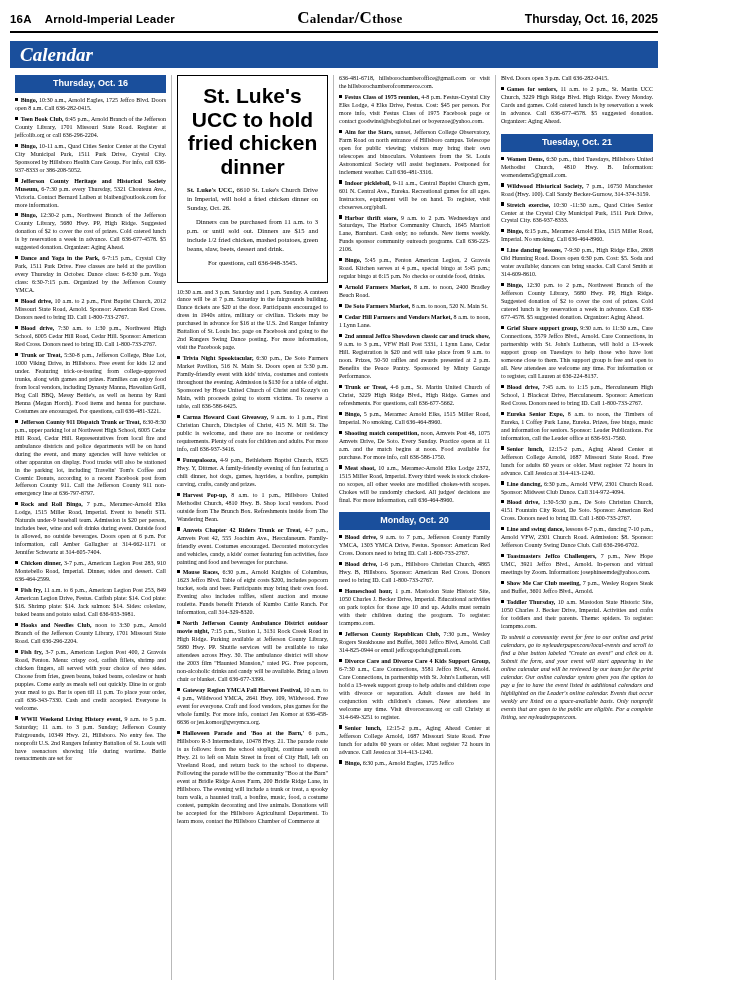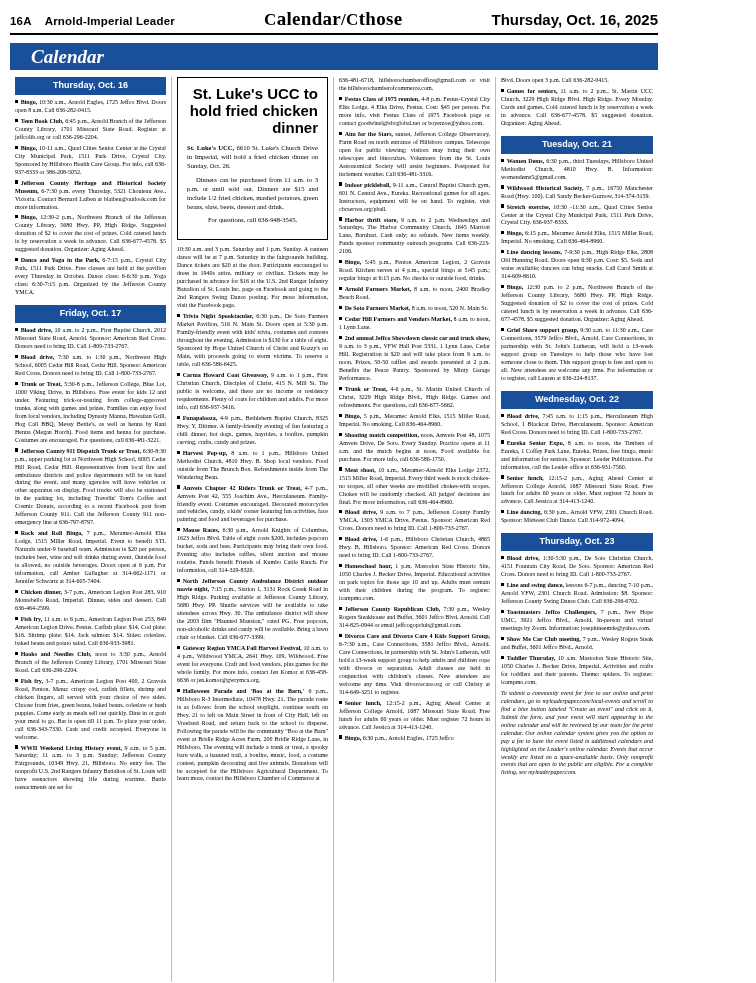--- a/index.html
+++ b/index.html
@@ -19,32 +19,32 @@
   .masthead {
     display: flex;
     align-items: baseline;
     justify-content: space-between;
     border-bottom: 2.5px solid #000;
     padding-bottom: 3px;
   }
   .mh-left { font-family: "Liberation Sans", sans-serif; font-weight: bold; font-size: 11.5px; letter-spacing: .2px; }
   .mh-left .pg { margin-right: 10px; }
   .mh-center { font-family: "Liberation Serif", serif; font-size: 17px; font-weight: bold; letter-spacing: .3px; }
-  .mh-center .sc { font-size: 19px; }
-  .mh-right { font-family: "Liberation Sans", sans-serif; font-weight: bold; font-size: 15px; }
+  .mh-center .sc { font-size: 13px; }
+  .mh-right { font-family: "Liberation Sans", sans-serif; font-weight: bold; font-size: 12px; }
 
   
   .banner {
     margin-top: 8px;
     background: #1a4f9c;
     color: #fff;
     height: 27px;
     display: flex;
     align-items: center;
-    padding-left: 21px;
+    padding-left: 10px;
     font-family: "Liberation Serif", serif;
     font-style: italic;
     font-weight: bold;
     font-size: 19px;
   }
 
   
   .cols {
     margin-top: 7px;
     display: flex;
@@ -91,23 +91,23 @@
   .feature {
     border: 1px solid #000;
     padding: 8px 9px 9px 9px;
     margin-bottom: 6px;
     background: #fff;
   }
   .feature h2 {
     margin: 0 0 7px 0;
     font-family: "Liberation Sans", sans-serif;
     font-weight: bold;
-    font-size: 15px;
+    font-size: 21px;
     line-height: 1.13;
-    text-align: right;
+    text-align: center;
   }
   .feature p {
     margin: 0 0 5px 0;
     font-size: 6.6px;
     line-height: 1.36;
     text-align: justify;
     text-indent: 9px;
   }
   .feature p.first { text-indent: 0; }
   .feature p.first b { font-weight: bold; }
@@ -140,21 +140,20 @@
         <div class="daybar">Thursday, Oct. 16</div>
         <div id="c1-thu">
             <p class="item"><span class="sq"></span><b>Bingo,</b><span> 10:30 a.m., Arnold Eagles, 1725 Jeffco Blvd. Doors open 8 a.m. Call 636-282-0415.</span></p>
             <p class="item"><span class="sq"></span><b>Teen Book Club,</b><span> 6:45 p.m., Arnold Branch of the Jefferson County Library, 1701 Missouri State Road. Register at jeffcolib.org or call 636-296-2204.</span></p>
             <p class="item"><span class="sq"></span><b>Bingo,</b><span> 10-11 a.m., Quad Cities Senior Center at the Crystal City Municipal Park, 1511 Park Drive, Crystal City. Sponsored by Hillsboro Health Care Group. For info, call 636-937-8333 or 386-208-5052.</span></p>
             <p class="item"><span class="sq"></span><b>Jefferson County Heritage and Historical Society Museum,</b><span> 6-7:30 p.m. every Thursday, 5321 Chouteau Ave., Victoria. Contact Bernard Laiben at blaiben@outlook.com for more information.</span></p>
             <p class="item"><span class="sq"></span><b>Bingo,</b><span> 12:30-2 p.m., Northwest Branch of the Jefferson County Library, 5680 Hwy. PP, High Ridge. Suggested donation of $2 to cover the cost of prizes. Cold catered lunch is by reservation a week in advance. Call 636-677-4578. $5 suggested donation. Organizer: Aging Ahead.</span></p>
             <p class="item"><span class="sq"></span><b>Dance and Yoga in the Park,</b><span> 6-7:15 p.m., Crystal City Park, 1511 Park Drive. Free classes are held at the pavilion every Thursday in October. Dance class: 6-6:30 p.m. Yoga class: 6:30-7:15 p.m. Organized by the Jefferson County YMCA.</span></p>
           </div>
 
-        <div class="daybar sp">Friday, Oct. 17</div>
         <div id="c1-fri">
             <p class="item"><span class="sq"></span><b>Blood drive,</b><span> 10 a.m. to 2 p.m., First Baptist Church, 2012 Missouri State Road, Arnold. Sponsor: American Red Cross. Donors need to bring ID. Call 1-800-733-2767.</span></p>
             <p class="item"><span class="sq"></span><b>Blood drive,</b><span> 7:30 a.m. to 1:30 p.m., Northwest High School, 6005 Cedar Hill Road, Cedar Hill. Sponsor: American Red Cross. Donors need to bring ID. Call 1-800-733-2767.</span></p>
             <p class="item"><span class="sq"></span><b>Trunk or Treat,</b><span> 5:30-8 p.m., Jefferson College, Blue Lot, 1000 Viking Drive, in Hillsboro. Free event for kids 12 and under. Featuring trick-or-treating from college-approved trunks, along with games and prizes. Families can enjoy food from local vendors, including Dynasty Manna, Hawaiian Grill, Hog Call BBQ, Messy Bettie's, as well as henna by Rani Henna (Megan Horch). Food items and henna for purchase. Costumes are encouraged. For questions, call 636-481-3221.</span></p>
             <p class="item"><span class="sq"></span><b>Jefferson County 911 Dispatch Trunk or Treat,</b><span> 6:30-8:30 p.m., upper parking lot at Northwest High School, 6005 Cedar Hill Road, Cedar Hill. Representatives from local fire and ambulance districts and police departments will be on hand during the event, and many agencies will have vehicles or other apparatus on display. Food trucks will also be stationed in the parking lot, including Travelin' Tom's Coffee and Cosmic Donuts, according to a recent Facebook post from Jefferson County 911. Call the Jefferson County 911 non-emergency line at 636-797-8797.</span></p>
             <p class="item"><span class="sq"></span><b>Rock and Roll Bingo,</b><span> 7 p.m., Meramec-Arnold Elks Lodge, 1515 Miller Road, Imperial. Event to benefit STL Naturals under-9 baseball team. Admission is $20 per person, includes beer, wine and soft drinks during event. Outside food is allowed, no outside beverages. Doors open at 6 p.m. For information, call Amber Gallagher at 314-662-1171 or Jennifer Schwartz at 314-605-7404.</span></p>
             <p class="item"><span class="sq"></span><b>Chicken dinner,</b><span> 3-7 p.m., American Legion Post 283, 910 Montebello Road, Imperial. Dinner, sides and dessert. Call 636-464-2599.</span></p>
             <p class="item"><span class="sq"></span><b>Fish fry,</b><span> 11 a.m. to 6 p.m., American Legion Post 253, 849 American Legion Drive, Festus. Catfish plate: $14. Cod plate: $16. Shrimp plate: $14. Jack salmon: $14. Sides: coleslaw, baked beans and potato salad. Call 636-933-3981.</span></p>
             <p class="item"><span class="sq"></span><b>Hooks and Needles Club,</b><span> noon to 3:30 p.m., Arnold Branch of the Jefferson County Library, 1701 Missouri State Road. Call 636-296-2204.</span></p>
             <p class="item"><span class="sq"></span><b>Fish fry,</b><span> 3-7 p.m., American Legion Post 400, 2 Gravois Road, Fenton. Menu: crispy cod, catfish fillets, shrimp and chicken fingers, all served with your choice of two sides. Choose from fries, green beans, baked beans, coleslaw or hush puppies. Come early as meals sell out quickly. Dine in or grab your meal to go. Bar is open till 11 p.m. To place your order, call 636-343-7330. Cash and credit accepted. Everyone is welcome.</span></p>
@@ -204,20 +203,21 @@
           </div>
 
         <div id="c3-sun">
             <p class="item"><span class="sq"></span><b>2nd annual Jeffco Showdown classic car and truck show,</b><span> 9 a.m. to 3 p.m., VFW Hall Post 5331, 1 Lynn Lane, Cedar Hill. Registration is $20 and will take place from 9 a.m. to noon. Prizes, 50-50 raffles and awards presented at 2 p.m. Benefits the Peace Pantry. Sponsored by Minty Garage Performance.</span></p>
             <p class="item"><span class="sq"></span><b>Trunk or Treat,</b><span> 4-6 p.m., St. Martin United Church of Christ, 3229 High Ridge Blvd., High Ridge. Games and refreshments. For questions, call 636-677-5662.</span></p>
             <p class="item"><span class="sq"></span><b>Bingo,</b><span> 5 p.m., Meramec Arnold Elks, 1515 Miller Road, Imperial. No smoking. Call 636-464-8960.</span></p>
             <p class="item"><span class="sq"></span><b>Shooting match competition,</b><span> noon, Amvets Post 48, 1075 Amvets Drive, De Soto. Every Sunday. Practice opens at 11 a.m. and the match begins at noon. Food available for purchase. For more info, call 636-586-1750.</span></p>
             <p class="item"><span class="sq"></span><b>Meat shoot,</b><span> 10 a.m., Meramec-Arnold Elks Lodge 2372, 1515 Miller Road, Imperial. Every third week is stock chokes-no scopes, all other weeks are modified chokes-with scopes. Chokes will be randomly checked. All judges' decisions are final. For more information, call 636-464-8960.</span></p>
           </div>
 
+        <div class="daybar sp">Monday, Oct. 20</div>
         <div id="c3-mon">
             <p class="item"><span class="sq"></span><b>Blood drive,</b><span> 9 a.m. to 7 p.m., Jefferson County Family YMCA, 1303 YMCA Drive, Festus. Sponsor: American Red Cross. Donors need to bring ID. Call 1-800-733-2767.</span></p>
             <p class="item"><span class="sq"></span><b>Blood drive,</b><span> 1-6 p.m., Hillsboro Christian Church, 4865 Hwy. B, Hillsboro. Sponsor: American Red Cross. Donors need to bring ID. Call 1-800-733-2767.</span></p>
             <p class="item"><span class="sq"></span><b>Homeschool hour,</b><span> 1 p.m. Mastodon State Historic Site, 1050 Charles J. Becker Drive, Imperial. Educational activities on park topics for those age 10 and up. Adults must remain with their children during the program. To register: icampmo.com.</span></p>
             <p class="item"><span class="sq"></span><b>Jefferson County Republican Club,</b><span> 7:30 p.m., Wesley Rogers Steakhouse and Buffet, 3601 Jeffco Blvd, Arnold. Call 314-825-0944 or email jeffcogopclub@gmail.com.</span></p>
             <p class="item"><span class="sq"></span><b>Divorce Care and Divorce Care 4 Kids Support Group,</b><span> 6-7:30 a.m., Care Connections, 3581 Jeffco Blvd., Arnold. Care Connections, in partnership with St. John's Lutheran, will hold a 13-week support group to help adults and children cope with divorce or separation. Adult classes are held in conjunction with children's classes. New attendees are welcome any time. Visit divorcecare.org or call Christy at 314-649-3251 to register.</span></p>
             <p class="item"><span class="sq"></span><b>Senior lunch,</b><span> 12:15-2 p.m., Aging Ahead Center at Jefferson College Arnold, 1687 Missouri State Road. Free lunch for adults 60 years or older. Must register 72 hours in advance. Call Jessica at 314-413-1240.</span></p>
             <p class="item"><span class="sq"></span><b>Bingo,</b><span> 6:30 p.m., Arnold Eagles, 1725 Jeffco</span></p>
           </div>
       </div>
@@ -234,29 +234,27 @@
         <div id="c4-tue">
             <p class="item"><span class="sq"></span><b>Women Dems,</b><span> 6:30 p.m., third Tuesdays, Hillsboro United Methodist Church, 4810 Hwy. B. Information: womendems5@gmail.com.</span></p>
             <p class="item"><span class="sq"></span><b>Wildwood Historical Society,</b><span> 7 p.m., 16750 Manchester Road (Hwy. 100). Call Sandy Becker-Gurnow, 314-374-3159.</span></p>
             <p class="item"><span class="sq"></span><b>Stretch exercise,</b><span> 10:30 -11:30 a.m., Quad Cities Senior Center at the Crystal City Municipal Park, 1511 Park Drive, Crystal City. 636-937-8333.</span></p>
             <p class="item"><span class="sq"></span><b>Bingo,</b><span> 6:15 p.m., Meramec Arnold Elks, 1515 Miller Road, Imperial. No smoking. Call 636-464-8960.</span></p>
             <p class="item"><span class="sq"></span><b>Line dancing lessons,</b><span> 7-9:30 p.m., High Ridge Elks, 2808 Old Hunning Road. Doors open 6:30 p.m. Cost: $5. Soda and water available; dancers can bring snacks. Call Carol Smith at 314-609-8610.</span></p>
             <p class="item"><span class="sq"></span><b>Bingo,</b><span> 12:30 p.m. to 2 p.m., Northwest Branch of the Jefferson County Library, 5680 Hwy. PP, High Ridge. Suggested donation of $2 to cover the cost of prizes. Cold catered lunch is by reservation a week in advance. Call 636-677-4578. $5 suggested donation. Organizer: Aging Ahead.</span></p>
             <p class="item"><span class="sq"></span><b>Grief Share support group,</b><span> 9:30 a.m. to 11:30 a.m., Care Connections, 3579 Jeffco Blvd., Arnold. Care Connections, in partnership with St. John's Lutheran, will hold a 13-week support group on Tuesdays to help those who have lost someone close to them. This support group is free and open to all. New attendees are welcome any time. For information or to register, call Lauren at 636-224-8137.</span></p>
           </div>
 
-        <div class="daybar sp">Wednesday, Oct. 22</div>
         <div id="c4-wed">
             <p class="item"><span class="sq"></span><b>Blood drive,</b><span> 7:45 a.m. to 1:15 p.m., Herculaneum High School, 1 Blackcat Drive, Herculaneum. Sponsor: American Red Cross. Donors need to bring ID. Call 1-800-733-2767.</span></p>
             <p class="item"><span class="sq"></span><b>Eureka Senior Expo,</b><span> 8 a.m. to noon, the Timbers of Eureka, 1 Coffey Park Lane, Eureka. Prizes, free bingo, music and information for seniors. Sponsor: Leader Publications. For information, call the Leader office at 636-931-7560.</span></p>
             <p class="item"><span class="sq"></span><b>Senior lunch,</b><span> 12:15-2 p.m., Aging Ahead Center at Jefferson College Arnold, 1687 Missouri State Road. Free lunch for adults 60 years or older. Must register 72 hours in advance. Call Jessica at 314-413-1240.</span></p>
             <p class="item"><span class="sq"></span><b>Line dancing,</b><span> 6:30 p.m., Arnold VFW, 2301 Church Road. Sponsor: Midwest Club Dance. Call 314-972-4094.</span></p>
           </div>
 
-        <div class="daybar sp">Thursday, Oct. 23</div>
         <div id="c4-thu">
             <p class="item"><span class="sq"></span><b>Blood drive,</b><span> 1:30-5:30 p.m., De Soto Christian Church, 4151 Fountain City Road, De Soto. Sponsor: American Red Cross. Donors need to bring ID. Call 1-800-733-2767.</span></p>
             <p class="item"><span class="sq"></span><b>Line and swing dance,</b><span> lessons 6-7 p.m., dancing 7-10 p.m., Arnold VFW, 2301 Church Road. Admission: $8. Sponsor: Jefferson County Swing Dance Club. Call 636-296-6702.</span></p>
             <p class="item"><span class="sq"></span><b>Toastmasters Jeffco Challengers,</b><span> 7 p.m., New Hope UMC, 3921 Jeffco Blvd., Arnold. In-person and virtual meetings by Zoom. Information: josephineemde@yahoo.com.</span></p>
             <p class="item"><span class="sq"></span><b>Show Me Car Club meeting,</b><span> 7 p.m., Wesley Rogers Steak and Buffet, 3601 Jeffco Blvd., Arnold.</span></p>
             <p class="item"><span class="sq"></span><b>Toddler Thursday,</b><span> 10 a.m. Mastodon State Historic Site, 1050 Charles J. Becker Drive, Imperial. Activities and crafts for toddlers and their parents. Theme: spiders. To register: icampmo.com.</span></p>
           </div>
 
         <p class="tail" style="font-style:italic">To submit a community event for free to our online and print calendars, go to myleaderpaper.com/local-events and scroll to find a blue button labeled "Create an event" and click on it. Submit the form, and your event will start appearing in the online calendar and will be reviewed by our team for the print calendar. Our online calendar system gives you the option to pay a fee to have the event listed in additional calendars and highlighted on the Leader's online calendar. Events that occur weekly are listed on a space-available basis. Only nonprofit events that are open to the public are eligible. For a complete listing, see myleaderpaper.com.</p>
       </div>

